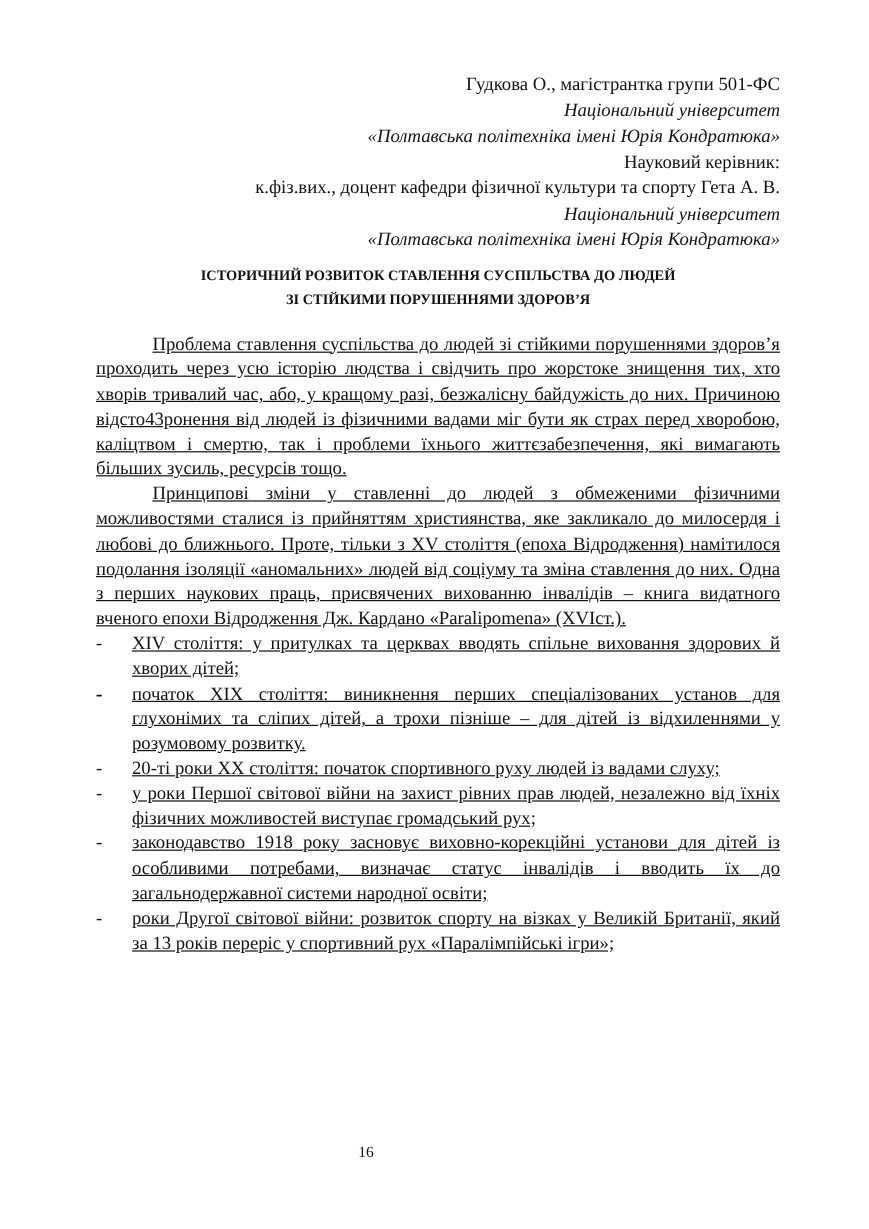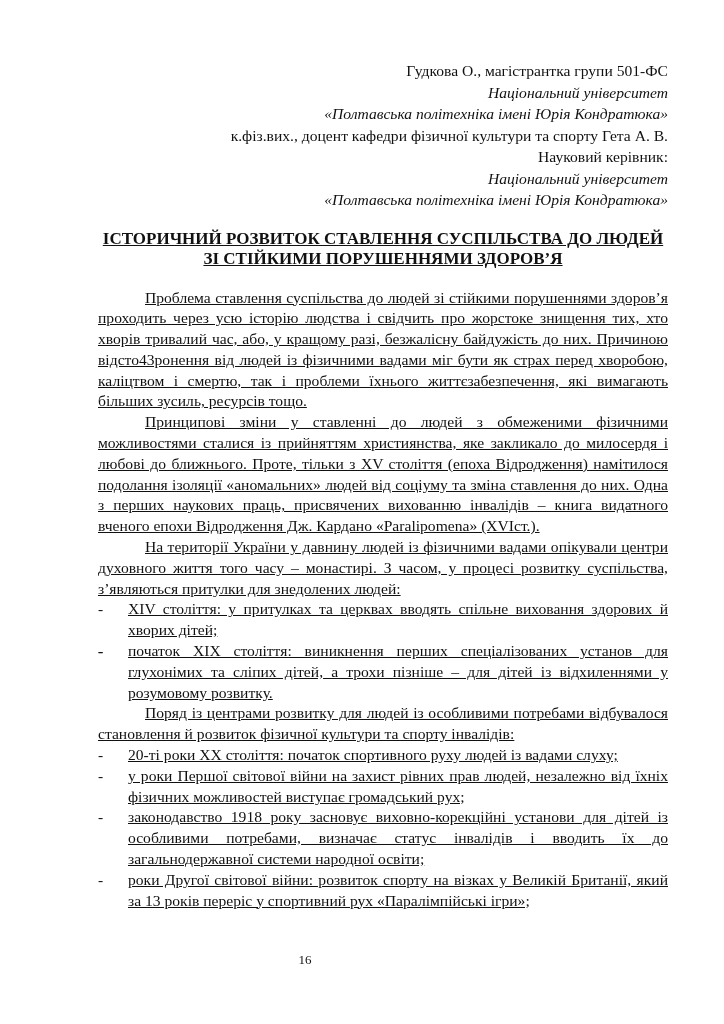--- a/index.html
+++ b/index.html
@@ -1,70 +1,68 @@
 <!DOCTYPE html>
 <html><head>
 <meta charset="utf-8">
 <style>
   html, body { margin: 0; padding: 0; background: #ffffff; }
   body { width: 724px; height: 1024px; position: relative; overflow: hidden;
          font-family: "Liberation Serif", "DejaVu Serif", serif; color: #111; }
-  .page { position: absolute; left: 98px; top: 60px; width: 570px; }
+  .page { position: absolute; left: 80px; top: 60px; width: 570px; }
   .author-block { text-align: right; font-size: 15.6px; line-height: 21.5px; margin-top: 0; }
   .author-block .it { font-style: italic; }
-  .title { text-align: center; font-weight: bold; font-size: 17px; line-height: 20px;
-           margin-top: 18px; margin-left: -6px; margin-right: -6px; text-decoration: underline; }
+  .title { text-align: center; font-weight: bold; font-size: 12px; line-height: 20px;
+           margin-top: 8px; margin-left: -6px; margin-right: -6px; }
   .body { margin-top: 19px; font-size: 15.6px; line-height: 20.8px; text-align: justify; text-decoration: underline; }
   .para { text-indent: 47px; margin: 0; }
   .list { margin: 0; padding: 0; list-style: none; }
   .list li { position: relative; padding-left: 30px; margin: 0; }
   .list li .dash { position: absolute; left: 0; top: 0; }
   .pagenum { position: absolute; top: 952px; left: 0; width: 610px; text-align: center;
              font-size: 13px; }
 </style>
 </head>
 <body>
 
 <div class="page">
 
   <div class="author-block">
     <div>Гудкова О., магістрантка групи 501-ФС</div>
     <div class="it">Національний університет</div>
     <div class="it">«Полтавська політехніка імені Юрія Кондратюка»</div>
+    <div>Науковий керівник:</div>
     <div>к.фіз.вих., доцент кафедри фізичної культури та спорту Гета А. В.</div>
-    <div>Науковий керівник:</div>
     <div class="it">Національний університет</div>
     <div class="it">«Полтавська політехніка імені Юрія Кондратюка»</div>
   </div>
 
   <div class="title">
     <div>ІСТОРИЧНИЙ РОЗВИТОК СТАВЛЕННЯ СУСПІЛЬСТВА ДО ЛЮДЕЙ</div>
     <div>ЗІ СТІЙКИМИ ПОРУШЕННЯМИ ЗДОРОВ’Я</div>
   </div>
 
   <div class="body">
     <p class="para">Проблема ставлення суспільства до людей зі стійкими порушеннями здоров’я проходить через усю історію людства і свідчить про жорстоке знищення тих, хто хворів тривалий час, або, у кращому разі, безжалісну байдужість до них. Причиною відсто43ронення від людей із фізичними вадами міг бути як страх перед хворобою, каліцтвом і смертю, так і проблеми їхнього життєзабезпечення, які вимагають більших зусиль, ресурсів тощо.</p>
     <p class="para">Принципові зміни у ставленні до людей з обмеженими фізичними можливостями сталися із прийняттям християнства, яке закликало до милосердя і любові до ближнього. Проте, тільки з XV століття (епоха Відродження) намітилося подолання ізоляції «аномальних» людей від соціуму та зміна ставлення до них. Одна з перших наукових праць, присвячених вихованню інвалідів – книга видатного вченого епохи Відродження Дж. Кардано «Paralipomena» (XVIст.).</p>
-    <p class="para">На території України у давнину людей із фізичними вадами опікували центри духовного життя того часу – монастирі. З часом, у процесі розвитку суспільства, з’являються притулки для знедолених людей:</p>
 
     <ul class="list">
       <li>
         <span class="dash">-</span>
         <span>XIV століття: у притулках та  церквах вводять спільне виховання здорових й хворих дітей;</span>
       </li>
       <li>
         <span class="dash">-</span>
       </li>
       <li>
         <span class="dash">-</span>
         <span>початок XIX століття: виникнення перших спеціалізованих установ для глухонімих та сліпих дітей, а трохи пізніше – для дітей із відхиленнями у розумовому розвитку.</span>
       </li>
     </ul>
 
-    <p class="para">Поряд із центрами розвитку для людей із особливими потребами відбувалося становлення й розвиток фізичної культури та спорту інвалідів:</p>
 
     <ul class="list">
       <li>
         <span class="dash">-</span>
         <span>20-ті роки XX століття: початок спортивного руху людей із вадами слуху;</span>
       </li>
       <li>
         <span class="dash">-</span>
         <span>у роки Першої світової війни на захист рівних прав людей, незалежно від їхніх фізичних можливостей виступає громадський рух;</span>
       </li>

